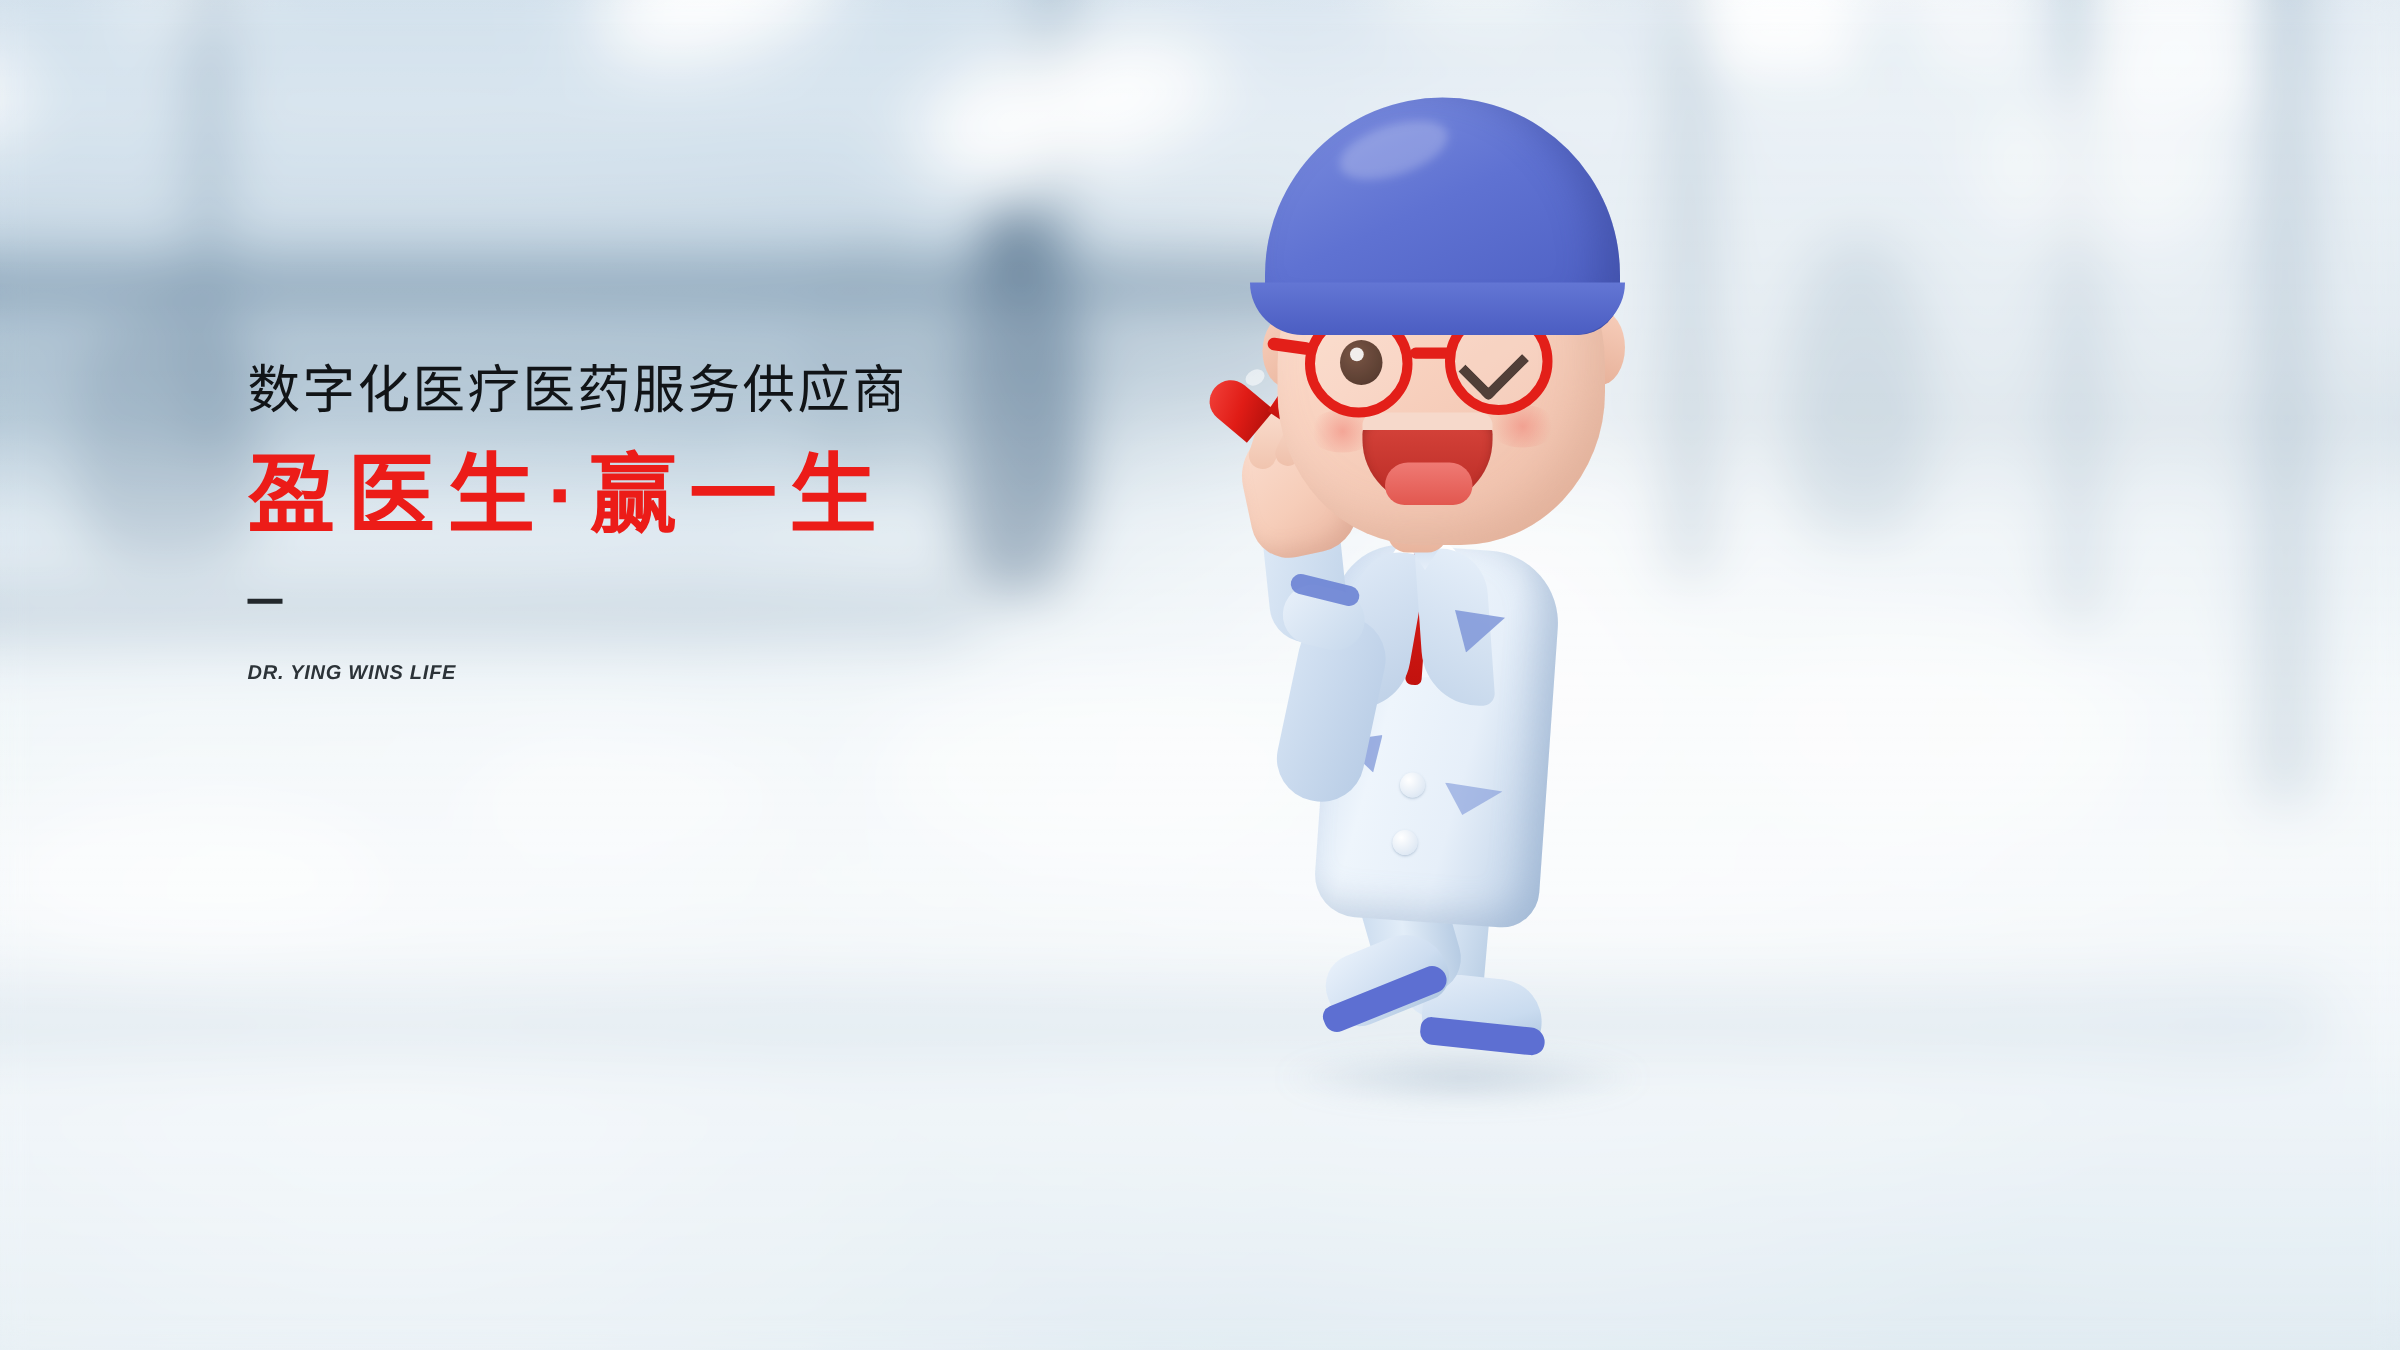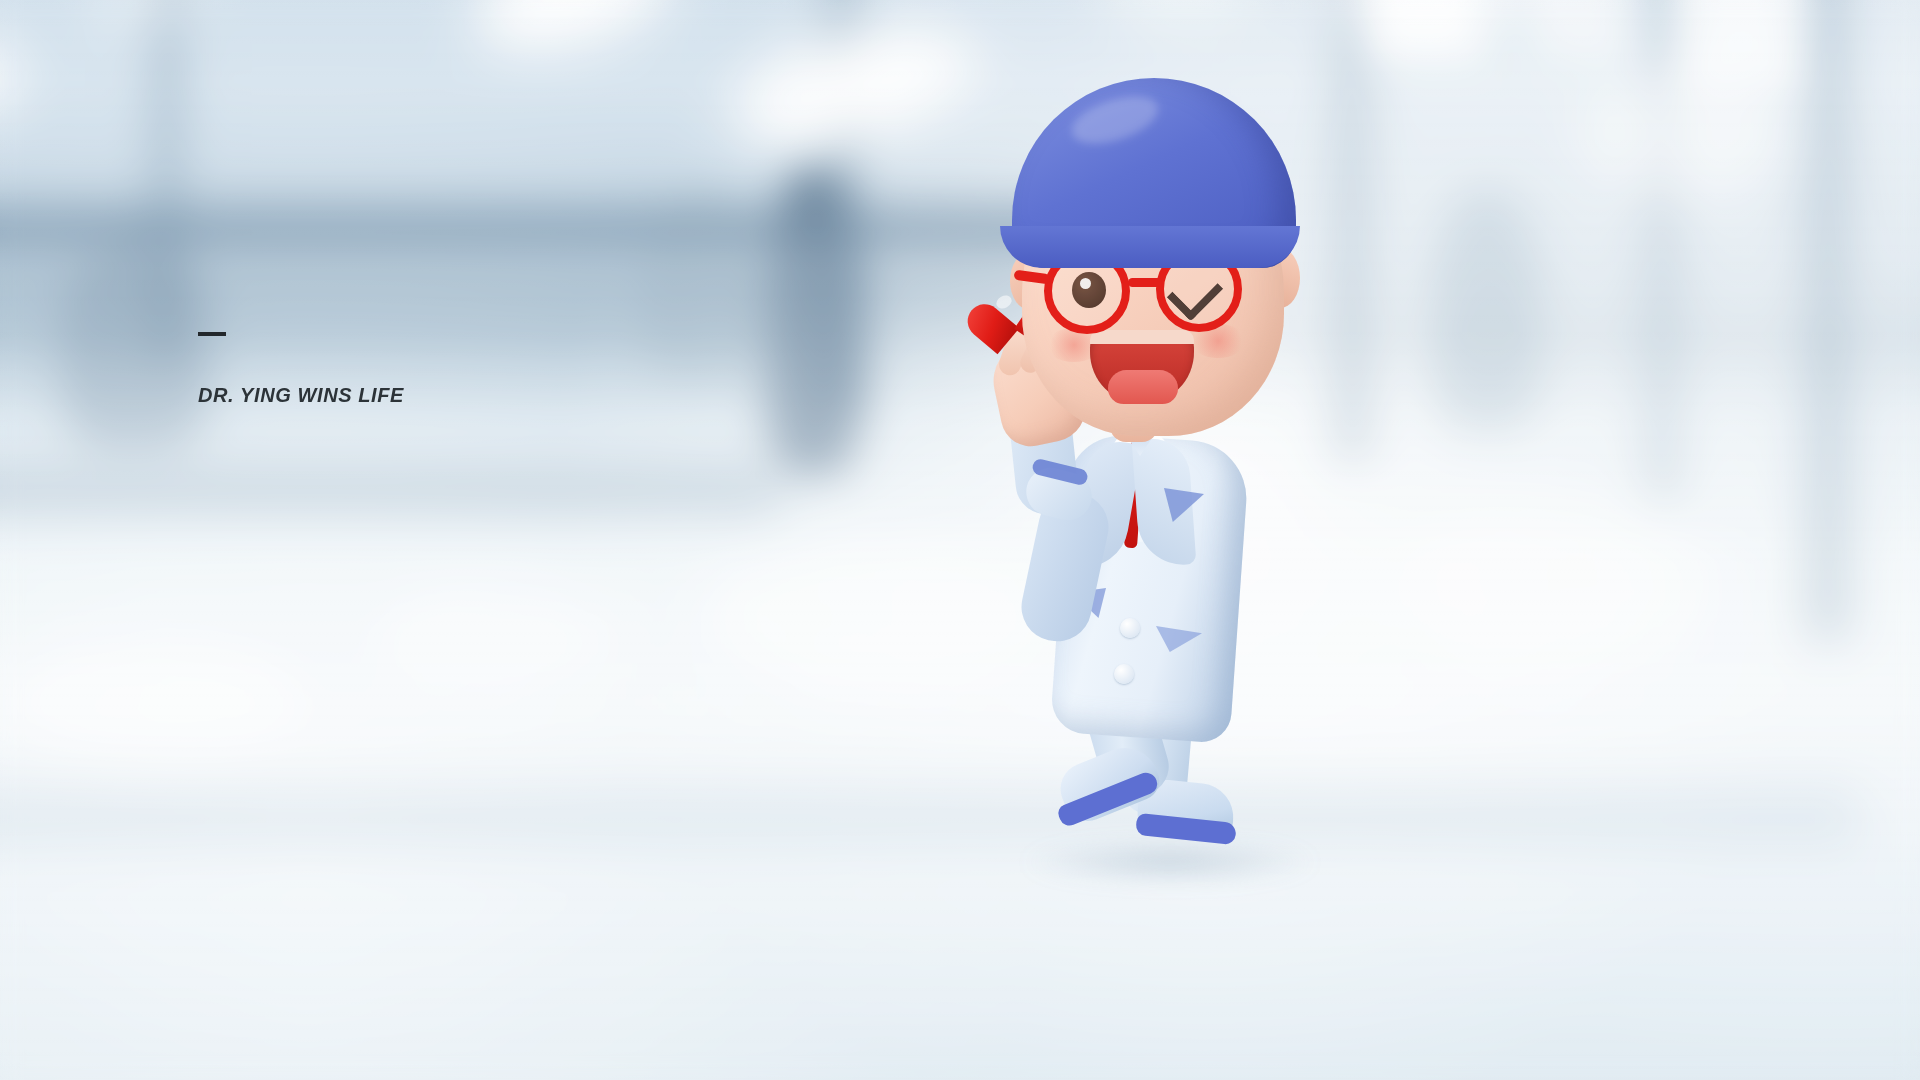--- a/index.html
+++ b/index.html
@@ -120,21 +120,21 @@
   }
   .rule{
     margin-top:44px;
     width:28px; height:4px;
     background:#23282c;
   }
   .sub{
     margin-top:42px;
     font-style:italic;
     font-weight:600;
-    font-size:20px;
+    font-size:16px;
     letter-spacing:.6px;
     color:#2c3338;
     line-height:1.75;
     white-space:nowrap;
   }
 
   
   .mascot{ position:absolute; left:960px; top:40px; width:420px; height:830px; }
   .mascot > *{ position:absolute; }
 
@@ -331,21 +331,23 @@
     <div class="blob b8"></div>
     <div class="blob b9"></div>
     <div class="blob b10"></div>
     <div class="blob b11"></div>
 
     <div class="bg-blur"></div>
     <div class="bg-veil"></div>
   </div>
 
   <div class="copy">
-
+    <div class="headline">数字化医疗医药服务供应商</div>
+
+    <div class="slogan">盈医生·赢一生</div>
 
     <div class="rule"></div>
 
     <div class="sub">
       <div>DR. YING WINS LIFE</div>
     </div>
   </div>
 
   <div class="mascot">
     <div class="mascot-shadow"></div>

